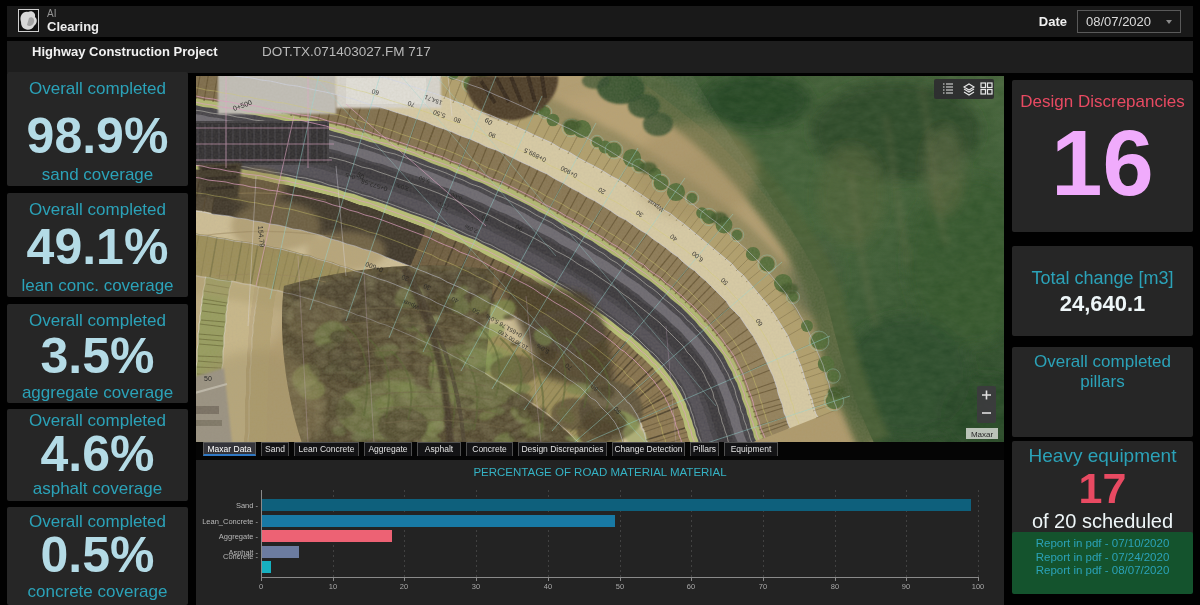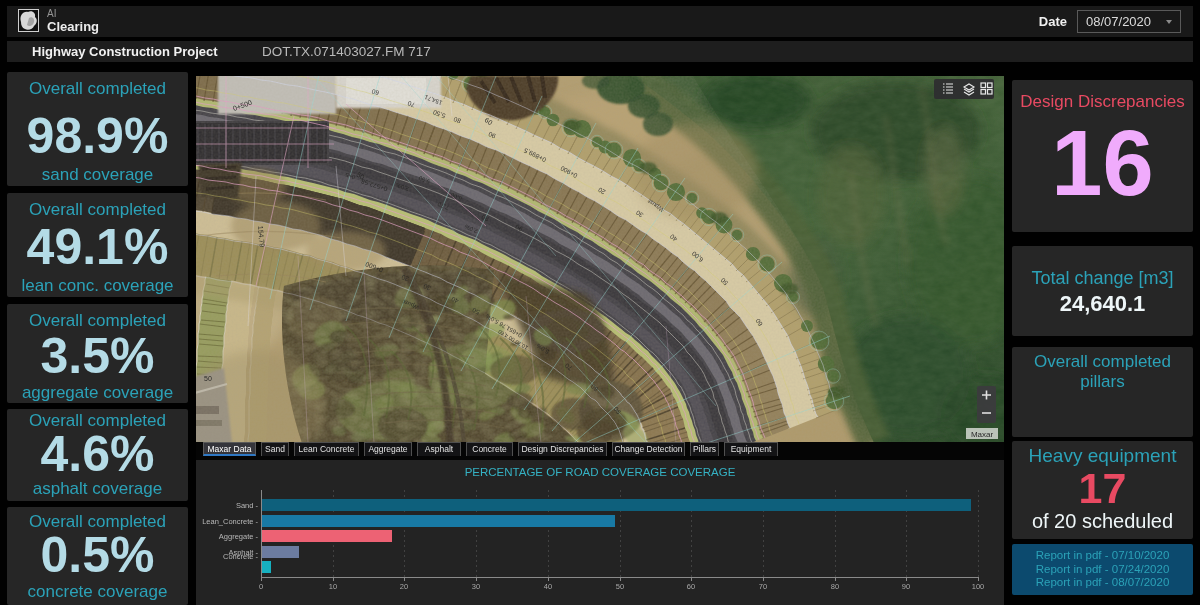--- a/index.html
+++ b/index.html
@@ -5,21 +5,21 @@
 * { margin:0; padding:0; box-sizing:border-box; }
 html,body { width:1200px; height:605px; background:#010101; overflow:hidden;
   font-family:"Liberation Sans", sans-serif; }
 #header { position:absolute; left:7px; top:6px; width:1186px; height:31px; background:#191919; }
 #logo { position:absolute; left:11px; top:3px; width:21px; height:23px; border:1px solid #cfcfcf; background:#101010; }
 #ailab { position:absolute; left:40px; top:2px; color:#969696; font-size:10px; }
 #cllab { position:absolute; left:40px; top:13px; color:#ededed; font-size:13px; font-weight:bold; }
 #datelab { position:absolute; right:126px; top:8px; color:#f0f0f0; font-size:13px; font-weight:bold; }
 #datebox { position:absolute; right:12px; top:4px; width:104px; height:23px; border:1px solid #5a5a5a; background:#191919; color:#dcdcdc; font-size:13px; line-height:21px; padding-left:8px; }
 #datebox .car { position:absolute; right:8px; top:9px; width:0; height:0; border-left:3.5px solid transparent; border-right:3.5px solid transparent; border-top:4px solid #8a8a8a; }
-#titlebar { position:absolute; left:7px; top:41px; width:1186px; height:21px; background:#1e1e1e; }
+#titlebar { position:absolute; left:7px; top:41px; width:1186px; height:32px; background:#1e1e1e; }
 #titlebar b { position:absolute; left:25px; top:3px; color:#f2f2f2; font-size:13px; }
 #titlebar span { position:absolute; left:255px; top:3px; color:#b9b9b9; font-size:13.5px; }
 .panel { position:absolute; background:#262626; border-radius:2px; text-align:center; color:#2ba2b8; overflow:hidden; }
 .panel .h { font-size:17px; margin-top:8px; }
 .panel .big { font-size:50px; font-weight:bold; color:#b4dbe6; line-height:1.0; }
 .panel .l { font-size:17px; }
 #map { position:absolute; left:196px; top:76px; width:808px; height:367px; background:#222; }
 #tabs { position:absolute; left:196px; top:442px; width:808px; height:18px; background:#050505; }
 .tab { position:absolute; top:0; height:14px; background:#141416; border:1px solid #4f4f4f; border-bottom:none; color:#e2e2e2; font-size:8.5px; text-align:center; line-height:13px; white-space:nowrap; }
 .tab.act { background:#35353b; border-color:#5a5a5a; border-bottom:2px solid #2f78c4; color:#fff; }
@@ -81,21 +81,21 @@
   </div>
 <div class="panel" style="left:1012px;top:347px;width:181px;height:90px;">
     <div class="h" style="margin-top:5px;">Overall completed</div>
     <div class="l">pillars</div>
   </div>
 <div class="panel" style="left:1012px;top:441px;width:181px;height:98px;">
     <div class="h" style="margin-top:4px;font-size:19px;">Heavy equipment</div>
     <div style="font-size:43px;font-weight:bold;color:#e84a62;line-height:1.0;">17</div>
     <div style="font-size:20px;color:#eef6f8;">of 20 scheduled</div>
   </div>
-<div class="panel rep" style="left:1012px;top:544px;width:181px;height:51px;padding-top:5px;background:#0c4a6e;">Report in pdf - 07/10/2020<br>Report in pdf - 07/24/2020<br>Report in pdf - 08/07/2020</div>
+<div class="panel rep" style="left:1012px;top:532px;width:181px;height:62px;padding-top:5px;background:#14532d;">Report in pdf - 07/10/2020<br>Report in pdf - 07/24/2020<br>Report in pdf - 08/07/2020</div>
 <div id="map"><svg width="808" height="367" viewBox="0 0 808 367">
 <defs>
 <filter id="nz" x="0" y="0" width="100%" height="100%">
           <feTurbulence type="fractalNoise" baseFrequency="0.5" numOctaves="3" seed="7" result="t"></feTurbulence>
           <feColorMatrix in="t" type="matrix" values="0 0 0 0 0.40  0 0 0 0 0.37  0 0 0 0 0.28  0 0 0 0.5 0"></feColorMatrix>
           <feComposite in2="SourceAlpha" operator="in"></feComposite>
         </filter>
 <filter id="gn" x="0" y="0" width="100%" height="100%">
           <feTurbulence type="fractalNoise" baseFrequency="0.08 0.15" numOctaves="4" seed="11" result="t"></feTurbulence>
           <feColorMatrix in="t" type="matrix" values="0 0 0 0 0.25  0 0 0 0 0.33  0 0 0 0 0.18  0 0 0 0.55 0"></feColorMatrix>
@@ -1080,21 +1080,21 @@
     <div class="tab" style="left:98px;width:65px;">Lean Concrete</div>
     <div class="tab" style="left:168px;width:48px;">Aggregate</div>
     <div class="tab" style="left:221px;width:44px;">Asphalt</div>
     <div class="tab" style="left:270px;width:47px;">Concrete</div>
     <div class="tab" style="left:322px;width:89px;">Design Discrepancies</div>
     <div class="tab" style="left:416px;width:73px;">Change Detection</div>
     <div class="tab" style="left:494px;width:29px;">Pillars</div>
     <div class="tab" style="left:528px;width:54px;">Equipment</div>
   </div>
 <div id="chart">
-    <div id="ctitle">PERCENTAGE OF ROAD COVERAGE COVERAGE</div>
+    <div id="ctitle">PERCENTAGE OF ROAD MATERIAL MATERIAL</div>
     <div class="grid" style="left:65px;top:30px;height:87px;"></div>
     <div class="tick" style="left:65px;top:122px;">0</div>
     <div style="position:absolute;left:65px;top:117px;width:1px;height:4px;background:#8a8a8a;"></div>
     <div class="grid" style="left:137px;top:30px;height:87px;"></div>
     <div class="tick" style="left:137px;top:122px;">10</div>
     <div style="position:absolute;left:137px;top:117px;width:1px;height:4px;background:#8a8a8a;"></div>
     <div class="grid" style="left:208px;top:30px;height:87px;"></div>
     <div class="tick" style="left:208px;top:122px;">20</div>
     <div style="position:absolute;left:208px;top:117px;width:1px;height:4px;background:#8a8a8a;"></div>
     <div class="grid" style="left:280px;top:30px;height:87px;"></div>

